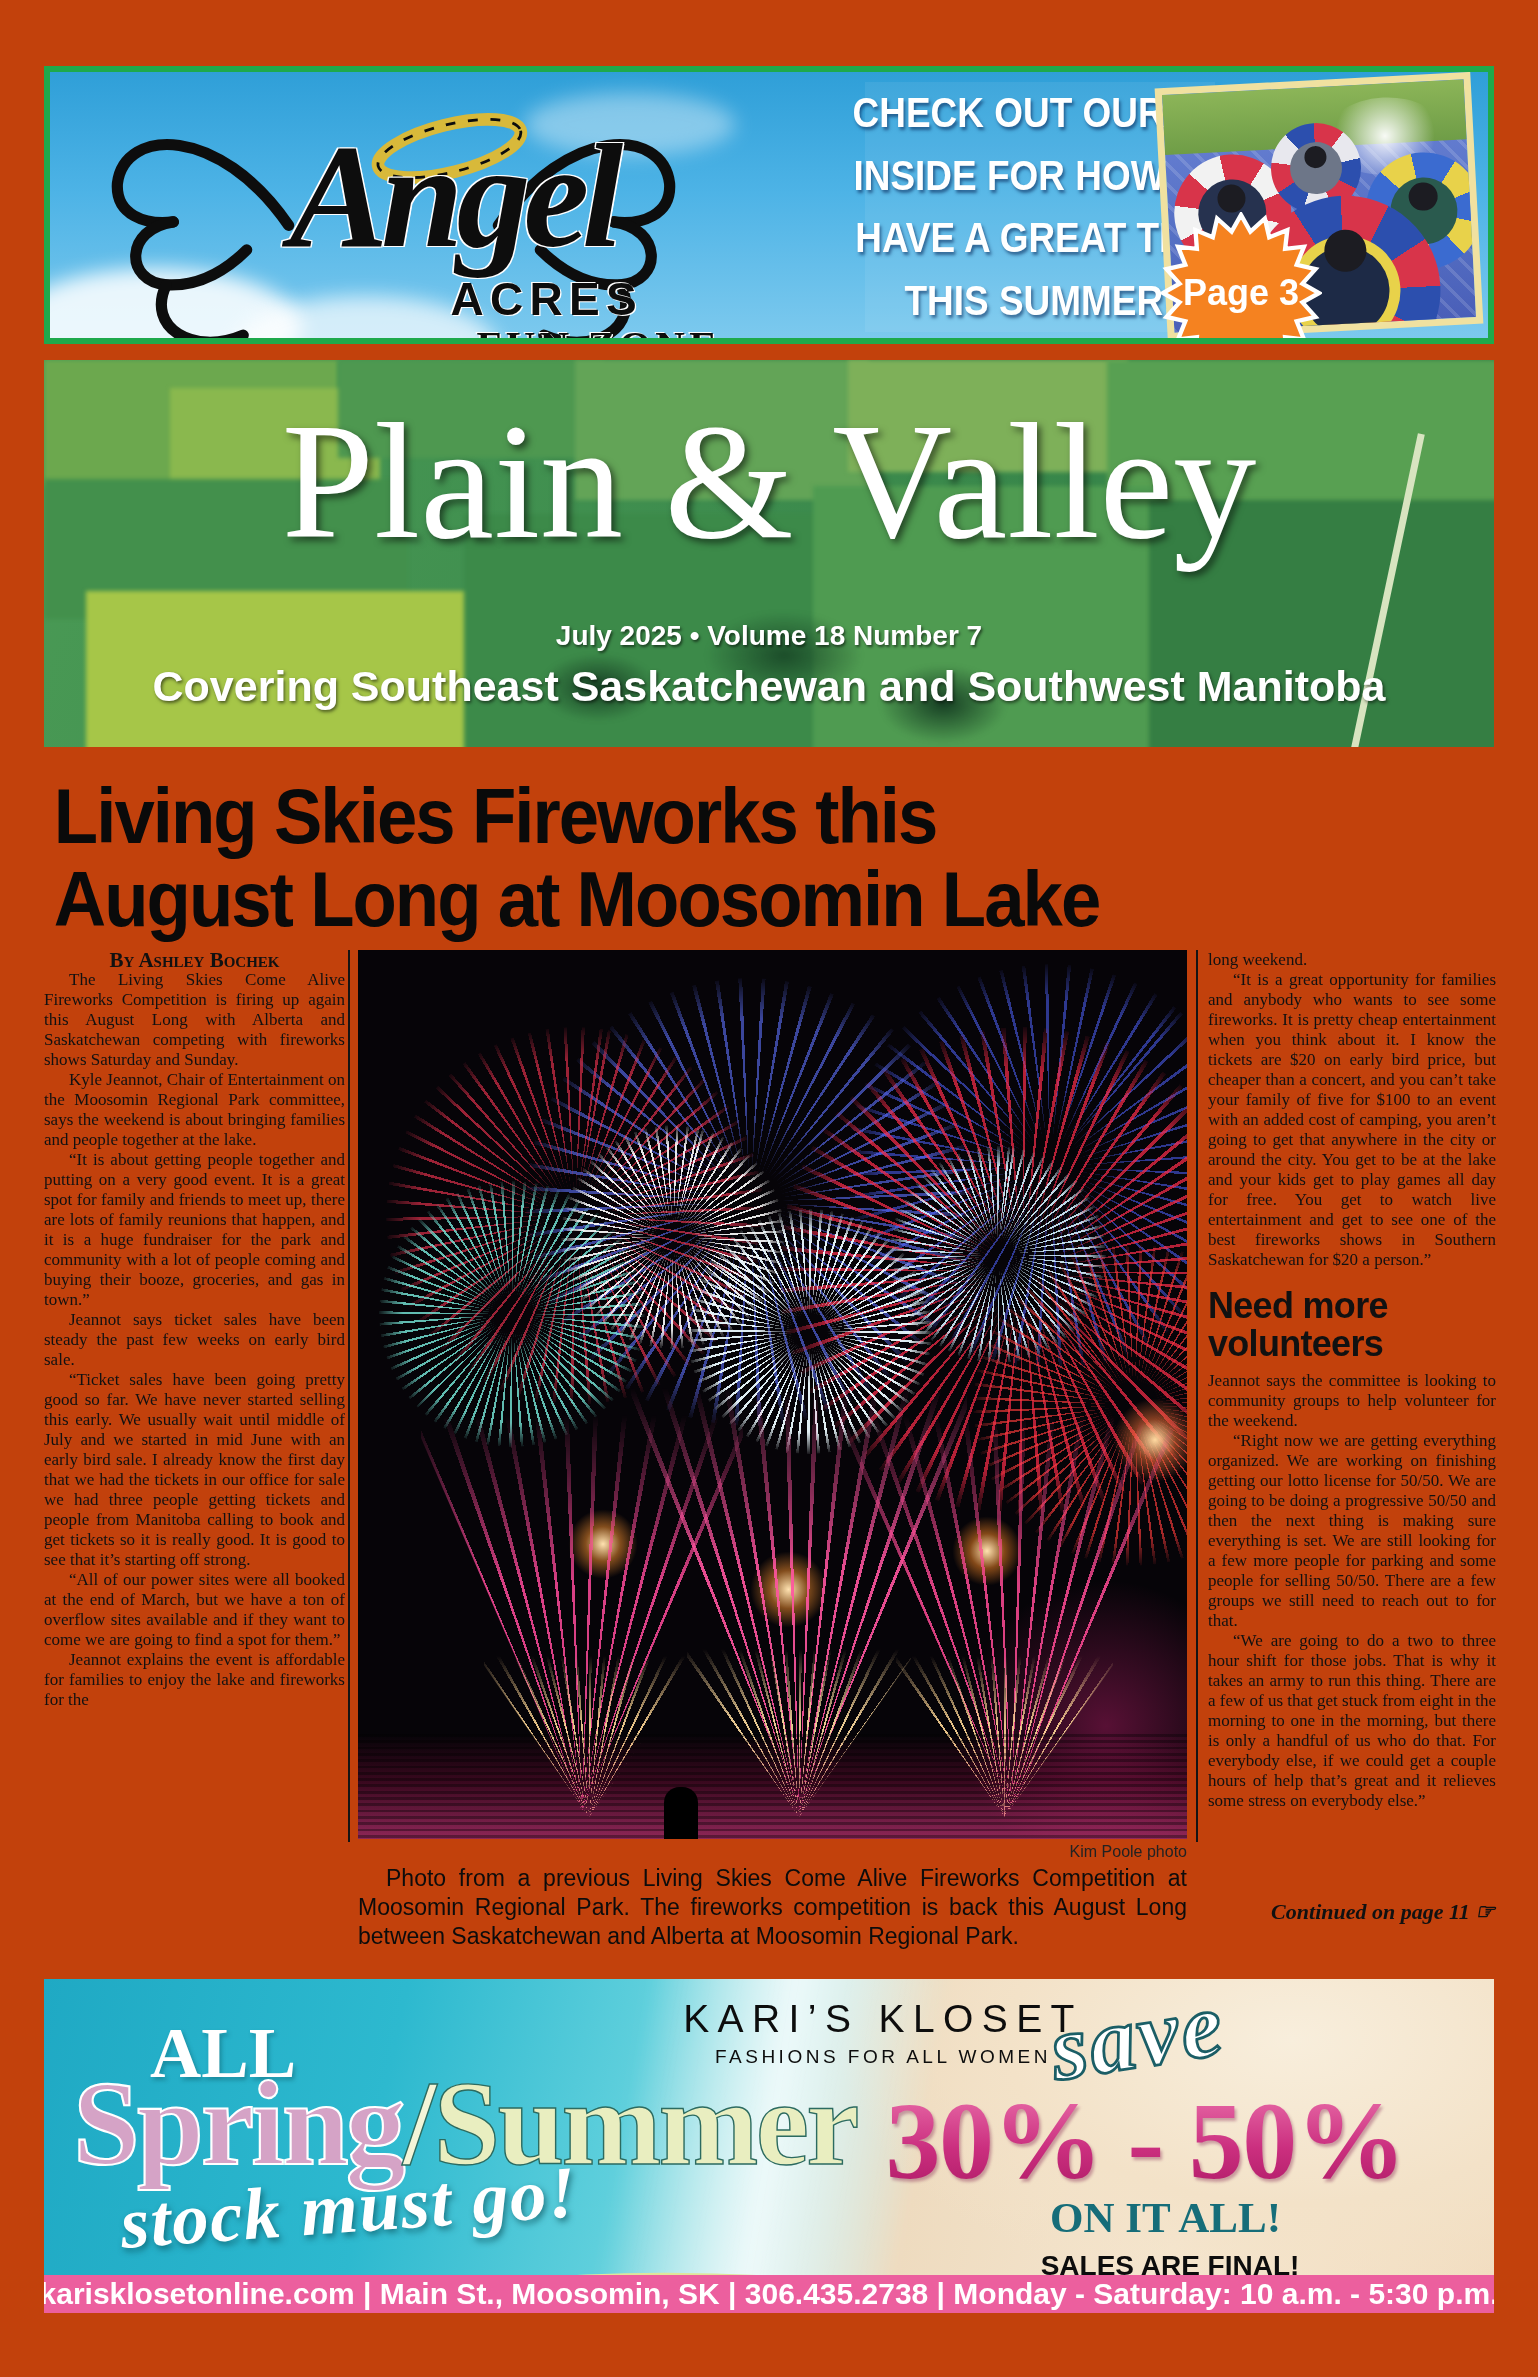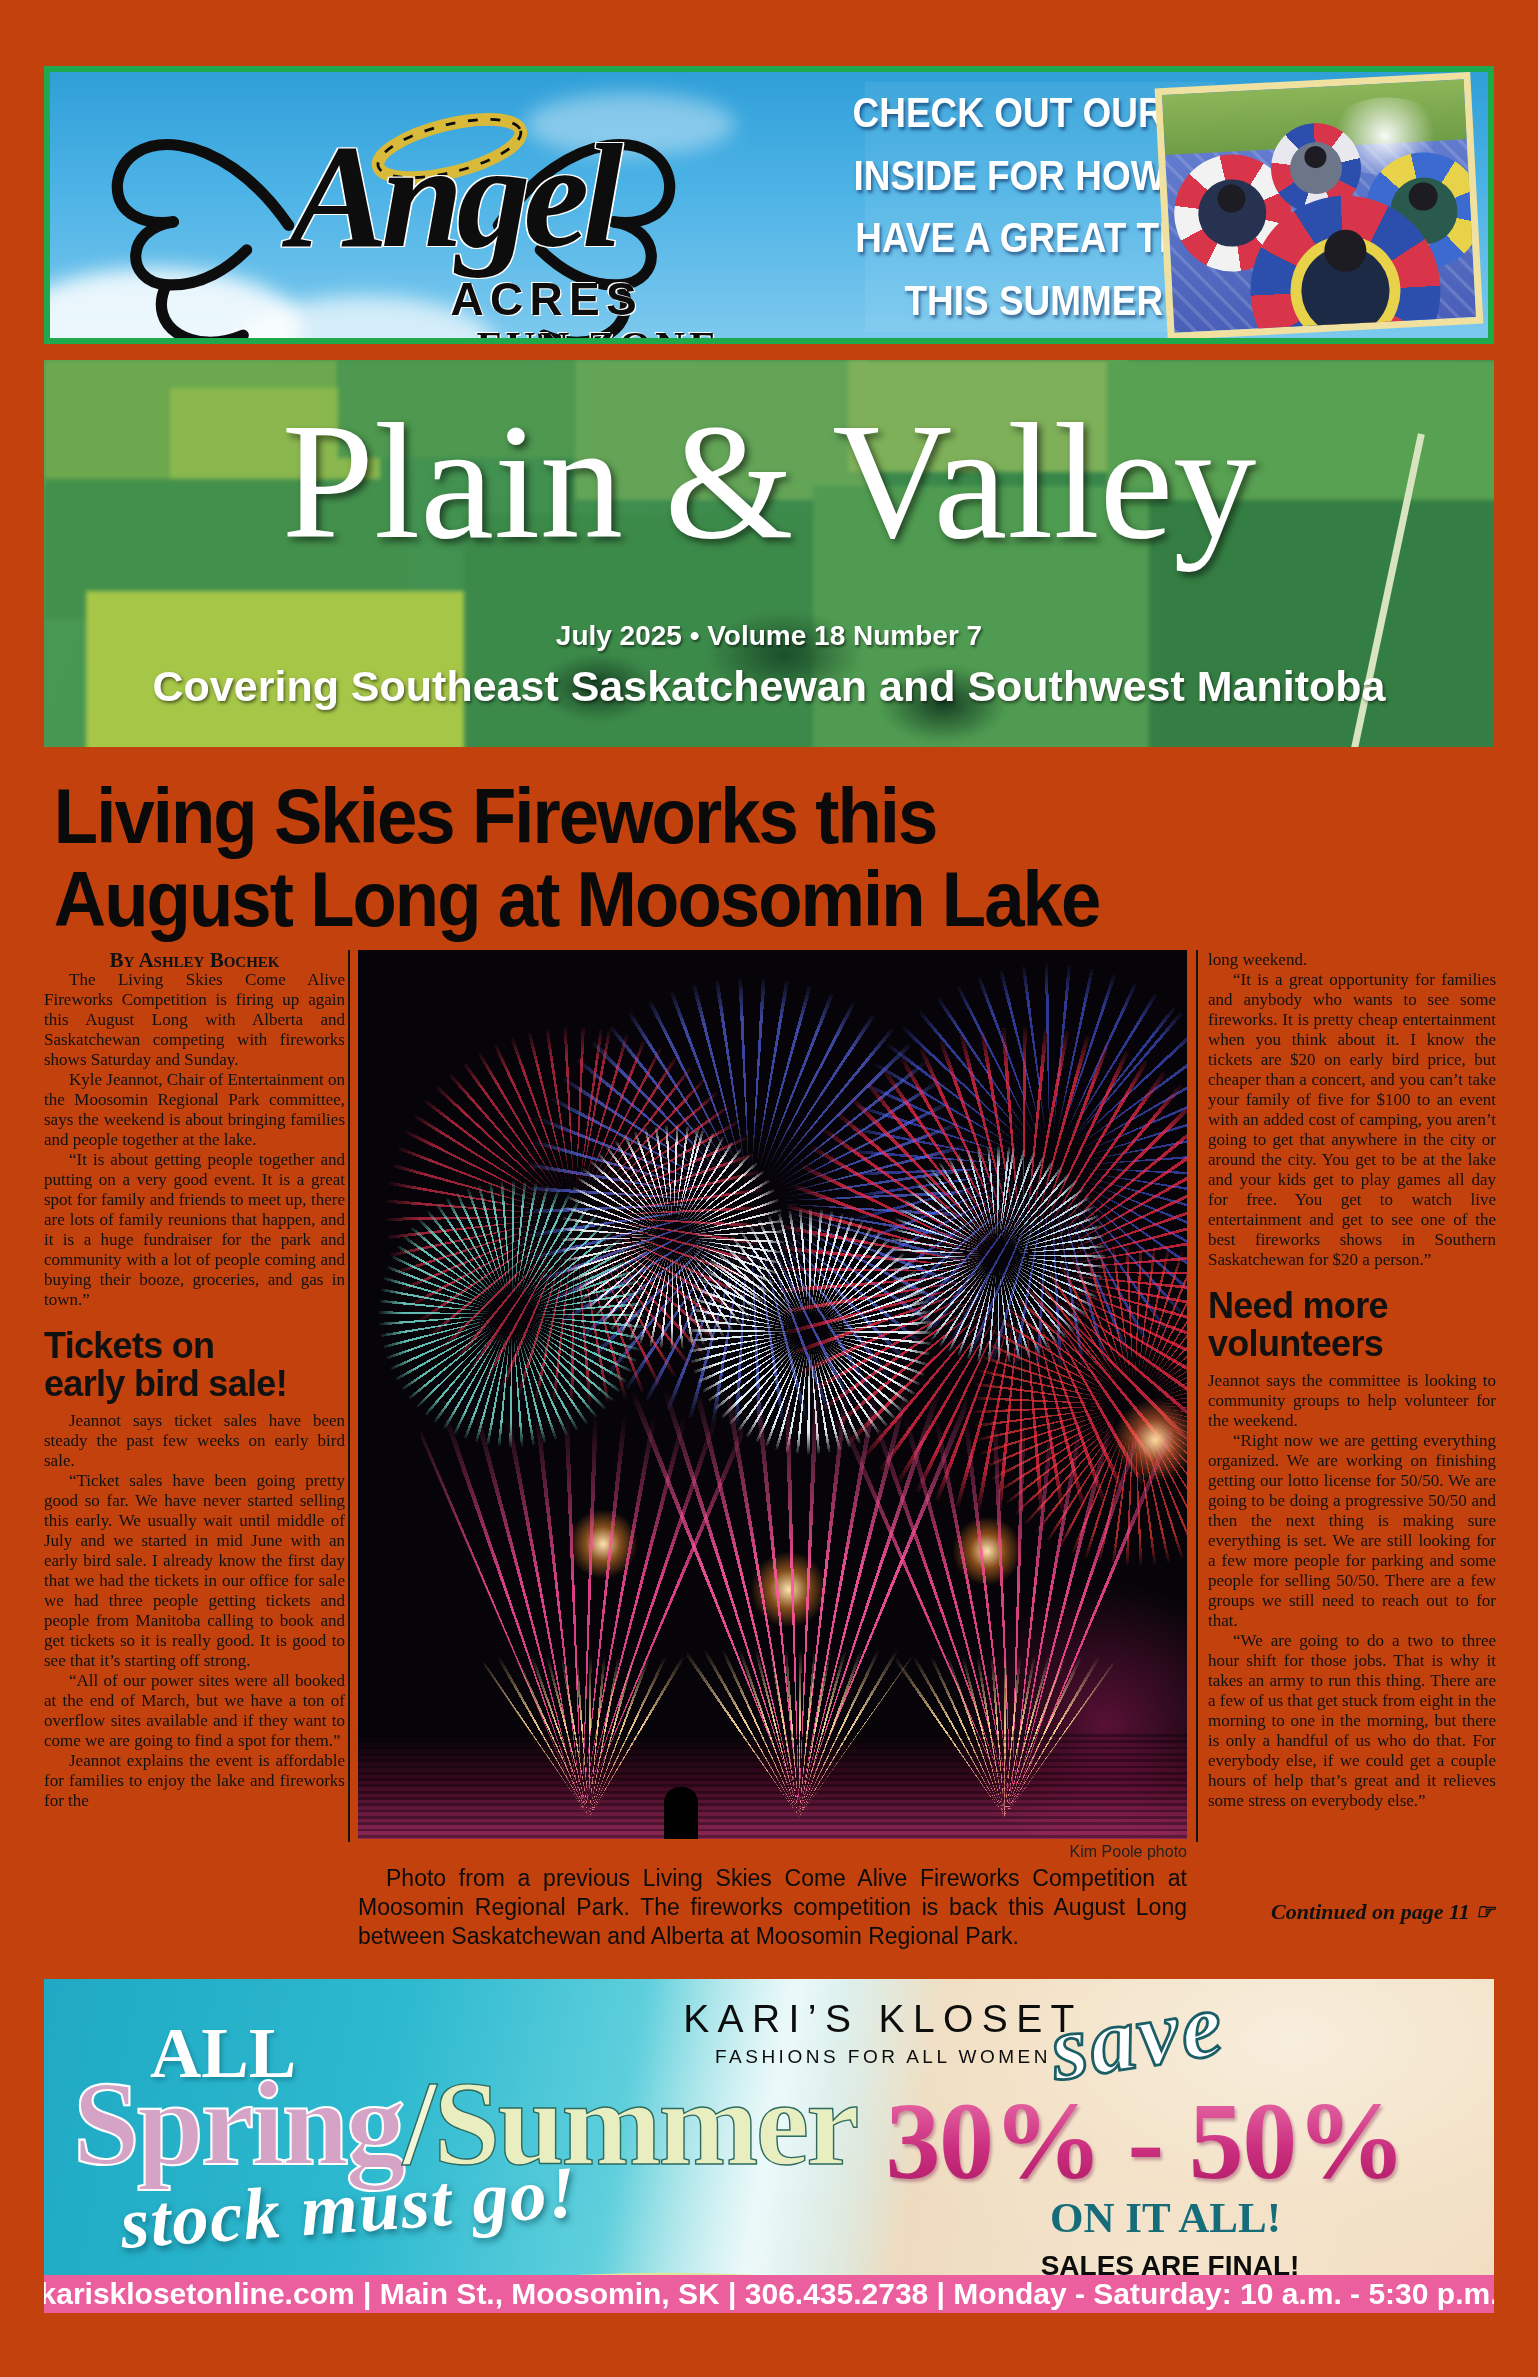--- a/index.html
+++ b/index.html
@@ -190,20 +190,26 @@
         <div class="cap" style="background:#2a5a4e;"></div>
           <div class="rider"></div>
       </div>
       <div class="boat" style="left:78px;top:110px;width:190px;height:190px;background:repeating-conic-gradient(#d8344a 0 30deg,#2c4fae 30deg 60deg);">
         <div class="cap" style="background:#e8d24a;"></div>
         <div class="cap" style="left:27%;top:27%;width:46%;height:46%;background:#1d2a46;"></div>
         <div class="rider" style="left:40%;top:18%;width:22%;height:22%;"></div>
       </div>
     </div>
 
+    <div class="badge">
+      <svg width="162" height="162" viewBox="0 0 224 224">
+        <polygon fill="#f58220" stroke="#ffffff" stroke-width="6" points="220,112 197,125 215,145 189,151 199,176 173,173 176,199 151,189 145,215 125,197 112,220 99,197 79,215 73,189 49,199 51,173 25,176 35,151 9,145 27,125 4,112 27,99 9,79 35,73 25,48 51,51 49,25 73,35 79,9 99,27 112,4 125,27 145,9 151,35 176,25 173,51 199,48 189,73 215,79 197,99"></polygon>
+      </svg>
+      <div class="badge-label">Page 3</div>
+    </div>
   </div>
 
   <div class="masthead">
     <div class="field" style="left:0;top:0;width:294px;height:126px;background:#6ca84e;"></div>
     <div class="field" style="left:126px;top:28px;width:210px;height:182px;background:#8ab84e;"></div>
     <div class="field" style="left:294px;top:0;width:266px;height:98px;background:#4e9850;"></div>
     <div class="field" style="left:531px;top:0;width:294px;height:140px;background:#63a457;"></div>
     <div class="field" style="left:804px;top:0;width:280px;height:112px;background:#7eb059;"></div>
     <div class="field" style="left:1063px;top:0;width:392px;height:154px;background:#58a052;"></div>
     <div class="field" style="left:0;top:119px;width:364px;height:140px;background:#43904c;"></div>
@@ -226,24 +232,20 @@
     <div>August Long at Moosomin Lake</div>
   </div>
 
   <div class="col col-left">
     <p class="byline">By Ashley Bochek</p>
     <div>
         <p>The Living Skies Come Alive Fireworks Competition is firing up again this August Long with Alberta and Saskatchewan competing with fireworks shows Saturday and Sunday.</p>
         <p>Kyle Jeannot, Chair of Entertainment on the Moosomin Regional Park committee, says the weekend is about bringing families and people together at the lake.</p>
         <p>“It is about getting people together and putting on a very good event. It is a great spot for family and friends to meet up, there are lots of family reunions that happen, and it is a huge fundraiser for the park and community with a lot of people coming and buying their booze, groceries, and gas in town.”</p>
       </div>
-    <div class="subhead">
-      <span>Tickets on</span><br>
-      <span>early bird sale!</span>
-    </div>
     <div>
         <p>Jeannot says ticket sales have been steady the past few weeks on early bird sale.</p>
         <p>“Ticket sales have been going pretty good so far. We have never started selling this early. We usually wait until middle of July and we started in mid June with an early bird sale. I already know the first day that we had the tickets in our office for sale we had three people getting tickets and people from Manitoba calling to book and get tickets so it is really good. It is good to see that it’s starting off strong.</p>
         <p>“All of our power sites were all booked at the end of March, but we have a ton of overflow sites available and if they want to come we are going to find a spot for them.”</p>
         <p>Jeannot explains the event is affordable for families to enjoy the lake and fireworks for the</p>
       </div>
   </div>
 
   <div class="vrule" style="left:348px;"></div>
   <div class="vrule" style="left:1196px;"></div>

